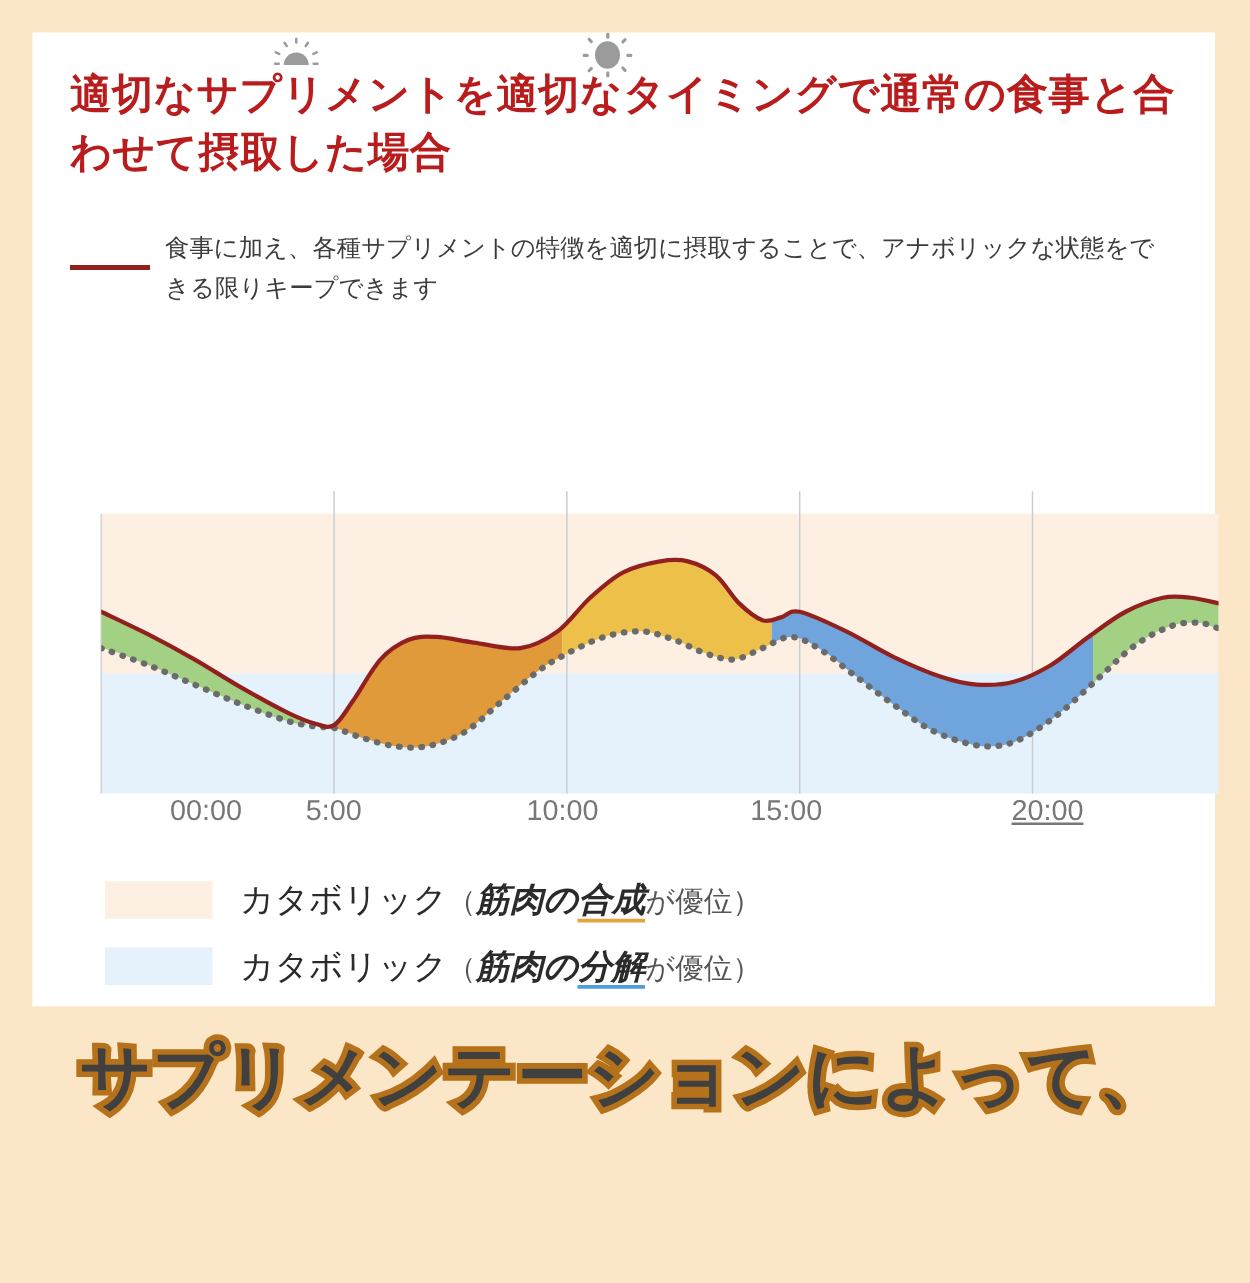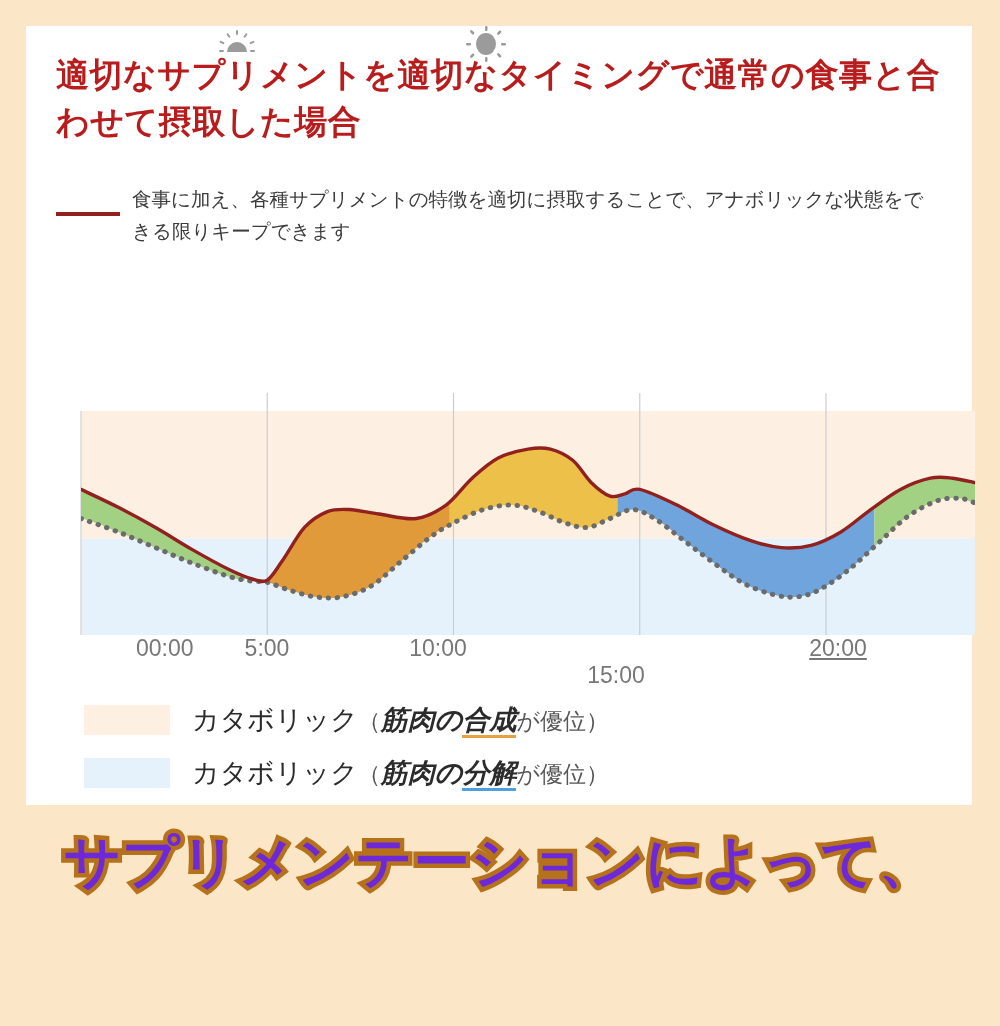--- a/index.html
+++ b/index.html
@@ -53,21 +53,21 @@
   .bl-txt{font-size:27px;color:#2b2b2b;white-space:nowrap;}
   .bl-txt .b{font-weight:bold;font-style:italic;}
   .u-or{border-bottom:3px solid #e5a33d;margin-top:16px;}
   .u-bl{border-bottom:3px solid #4d9fe0;}
   .small{font-size:23px;color:#555;}
 
   .caption{
     position:absolute;left:0;top:826px;width:1000px;
     text-align:center;
     font-size:56px;font-weight:bold;line-height:1.28;
-    color:#6d28d9;
+    color:#404040;
     letter-spacing:1px;
     -webkit-text-stroke:9px #b5721a;
     paint-order:stroke fill;
     font-family:"DejaVu Sans",sans-serif;
   }
   .cap-line{display:block;}
 </style>
 </head>
 <body>
 
@@ -145,22 +145,22 @@
       <g id="lines" clip-path="url(#plotclip)">
           <path d="M26.00,173.52C32.21,175.76 50.83,182.11 63.25,186.96C75.67,191.81 88.08,197.41 100.50,202.64C112.92,207.87 125.33,213.47 137.75,218.32C150.17,223.17 165.07,228.77 175.00,231.76C184.93,234.75 191.14,235.31 197.35,236.24C203.56,237.17 206.04,235.87 212.25,237.36C218.46,238.85 226.53,242.77 234.60,245.20C242.67,247.63 251.98,250.80 260.68,251.92C269.37,253.04 277.44,253.79 286.75,251.92C296.06,250.05 306.62,246.69 316.55,240.72C326.48,234.75 336.42,224.29 346.35,216.08C356.28,207.87 367.46,197.79 376.15,191.44C384.84,185.09 389.81,182.48 398.50,178.00C407.19,173.52 418.37,167.55 428.30,164.56C438.23,161.57 448.79,159.71 458.10,160.08C467.41,160.45 475.48,163.81 484.18,166.80C492.87,169.79 502.18,175.39 510.25,178.00C518.32,180.61 525.15,183.23 532.60,182.48C540.05,181.73 547.50,176.51 554.95,173.52C562.40,170.53 569.85,164.56 577.30,164.56C584.75,164.56 590.96,168.29 599.65,173.52C608.34,178.75 619.52,188.45 629.45,195.92C639.38,203.39 649.32,211.23 659.25,218.32C669.18,225.41 679.12,233.25 689.05,238.48C698.98,243.71 710.16,247.44 718.85,249.68C727.54,251.92 733.75,252.67 741.20,251.92C748.65,251.17 754.86,249.68 763.55,245.20C772.24,240.72 783.42,232.88 793.35,225.04C803.28,217.20 813.22,207.12 823.15,198.16C833.08,189.20 843.02,178.37 852.95,171.28C862.88,164.19 874.06,158.59 882.75,155.60C891.44,152.61 898.89,152.99 905.10,153.36C911.31,153.73 917.52,157.09 920.00,157.84" fill="none" stroke="#6b6b6b" stroke-width="5" stroke-linecap="round" stroke-dasharray="0.5 8.5"></path>
           <path d="M26.00,144.40C32.21,147.39 50.83,155.97 63.25,162.32C75.67,168.67 88.08,175.39 100.50,182.48C112.92,189.57 125.33,197.79 137.75,204.88C150.17,211.97 165.07,220.19 175.00,225.04C184.93,229.89 191.14,232.32 197.35,234.00C203.56,235.68 207.28,238.11 212.25,235.12C217.22,232.13 220.94,224.85 227.15,216.08C233.36,207.31 242.05,190.69 249.50,182.48C256.95,174.27 264.40,169.79 271.85,166.80C279.30,163.81 285.51,164.19 294.20,164.56C302.89,164.93 312.82,167.55 324.00,169.04C335.18,170.53 350.07,175.01 361.25,173.52C372.43,172.03 381.74,166.80 391.05,160.08C400.36,153.36 408.43,141.04 417.13,133.20C425.82,125.36 433.89,117.89 443.20,113.04C452.51,108.19 464.31,105.57 473.00,104.08C481.69,102.59 487.90,102.21 495.35,104.08C502.80,105.95 510.87,109.68 517.70,115.28C524.53,120.88 530.12,131.71 536.33,137.68C542.53,143.65 549.36,149.25 554.95,151.12C560.54,152.99 564.88,150.00 569.85,148.88C574.82,147.76 576.06,142.53 584.75,144.40C593.44,146.27 609.58,154.11 622.00,160.08C634.42,166.05 646.83,174.27 659.25,180.24C671.67,186.21 685.33,192.19 696.50,195.92C707.67,199.65 716.37,201.89 726.30,202.64C736.23,203.39 746.17,203.01 756.10,200.40C766.03,197.79 775.97,192.93 785.90,186.96C795.83,180.99 805.77,171.65 815.70,164.56C825.63,157.47 835.57,149.63 845.50,144.40C855.43,139.17 866.61,135.07 875.30,133.20C883.99,131.33 890.20,132.45 897.65,133.20C905.10,133.95 916.27,136.93 920.00,137.68" fill="none" stroke="#92201f" stroke-width="3.4" stroke-linecap="round"></path>
         </g>
     </svg>
   </div>
 
   <div class="axis-labels">
     <div class="axis-label" style="left:57px;transform:translateX(0);margin-left:24px;">00:00</div>
     <div class="axis-label" style="left:212px;">5:00</div>
-    <div class="axis-label" style="left:383px;">10:00</div>
-    <div class="axis-label" style="left:561px;margin-top:27px;">15:00</div>
+    <div class="axis-label" style="left:395px;">10:00</div>
+    <div class="axis-label" style="left:574px;">15:00</div>
     <div class="axis-label" style="left:783px;text-decoration:underline;">20:00</div>
   </div>
 
   <div class="bot-legend">
     <div class="bl-row">
       <div class="bl-sw" style="background:#fdf0e2;"></div>
       <div class="bl-txt"><span>カタボリック</span><span class="small">（</span><span class="b">筋肉の</span><span class="b u-or">合成</span><span class="small">が優位</span><span class="small">）</span></div>
     </div>
     <div class="bl-row">
       <div class="bl-sw" style="background:#e6f2fb;"></div>

